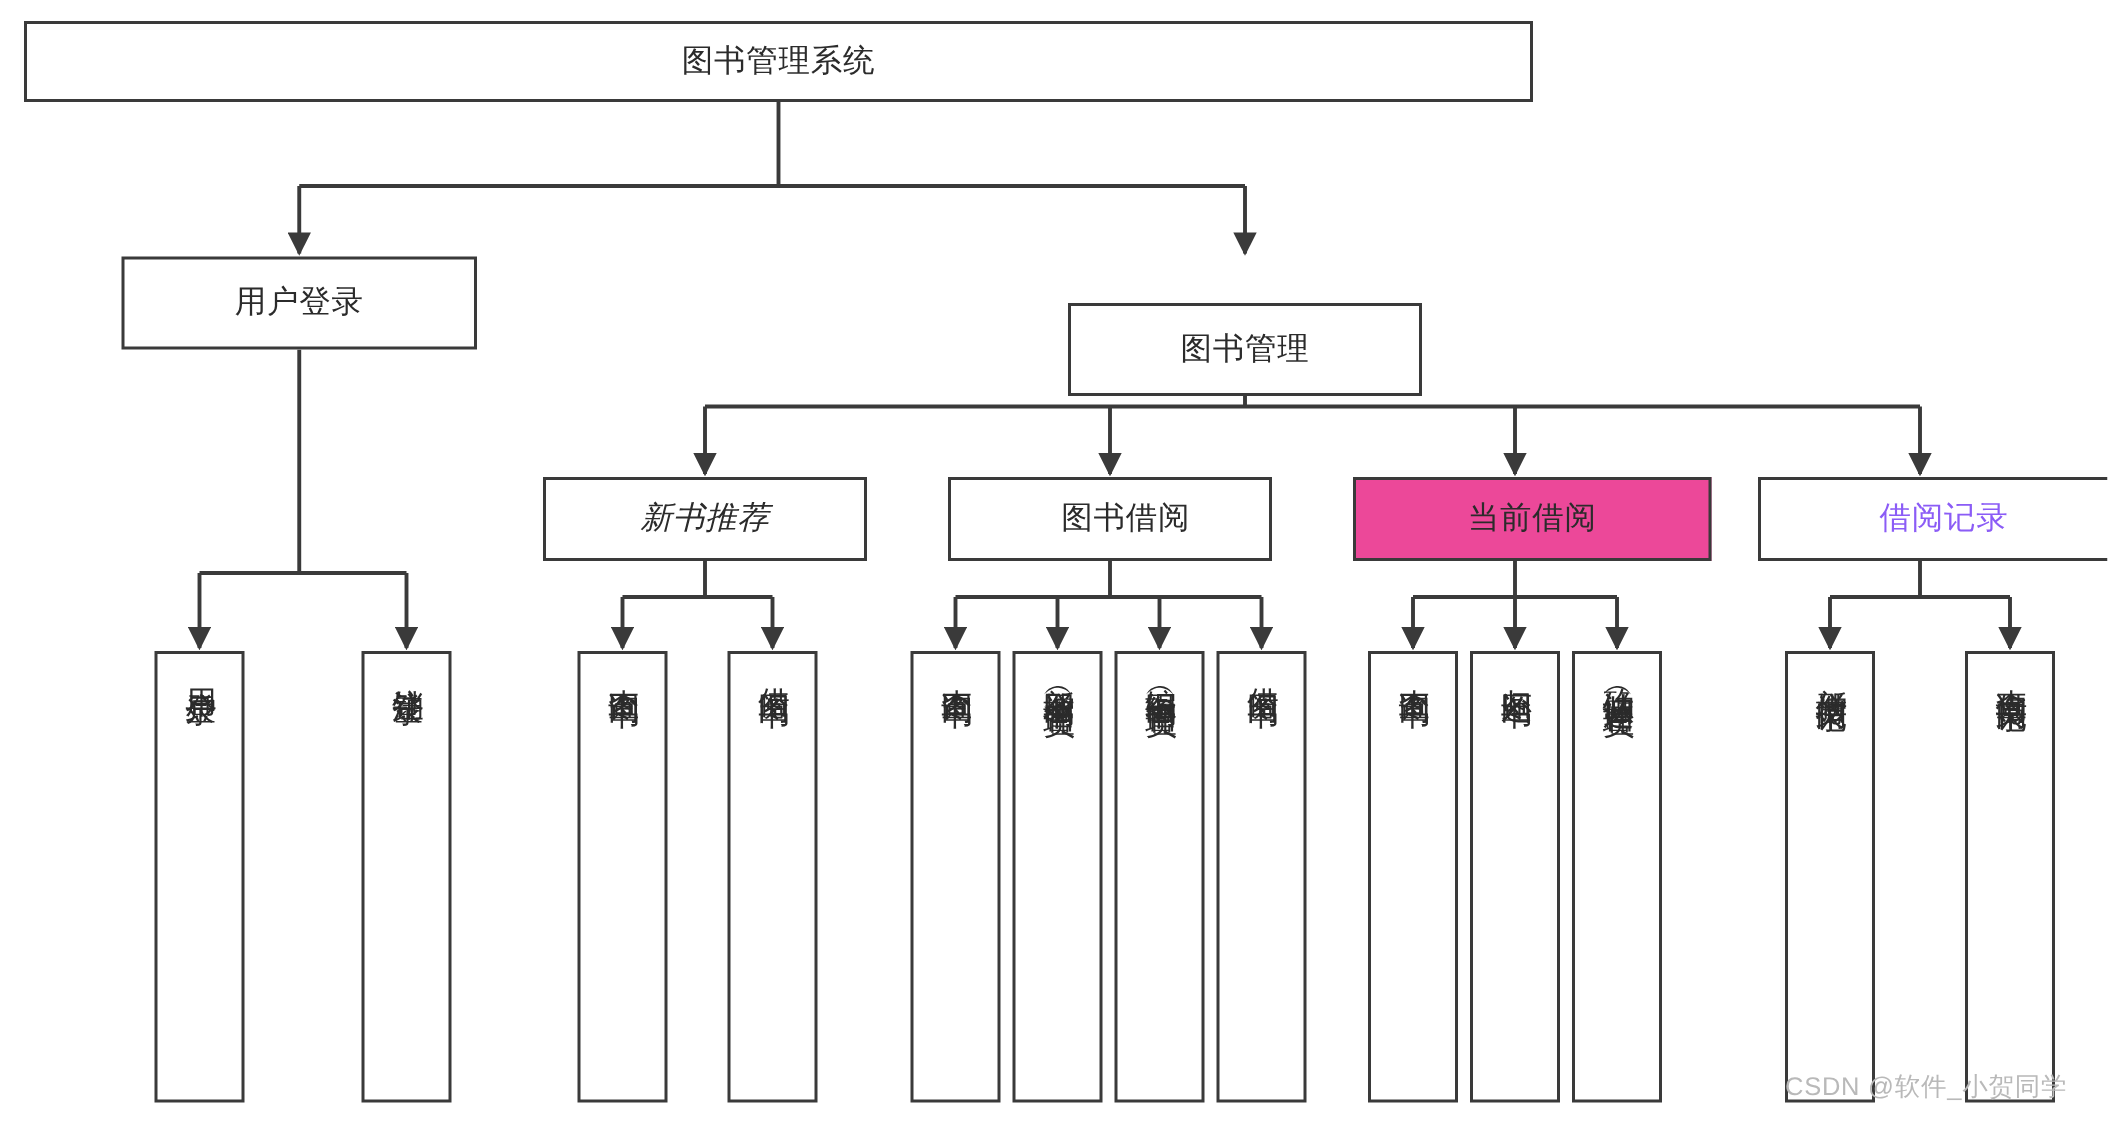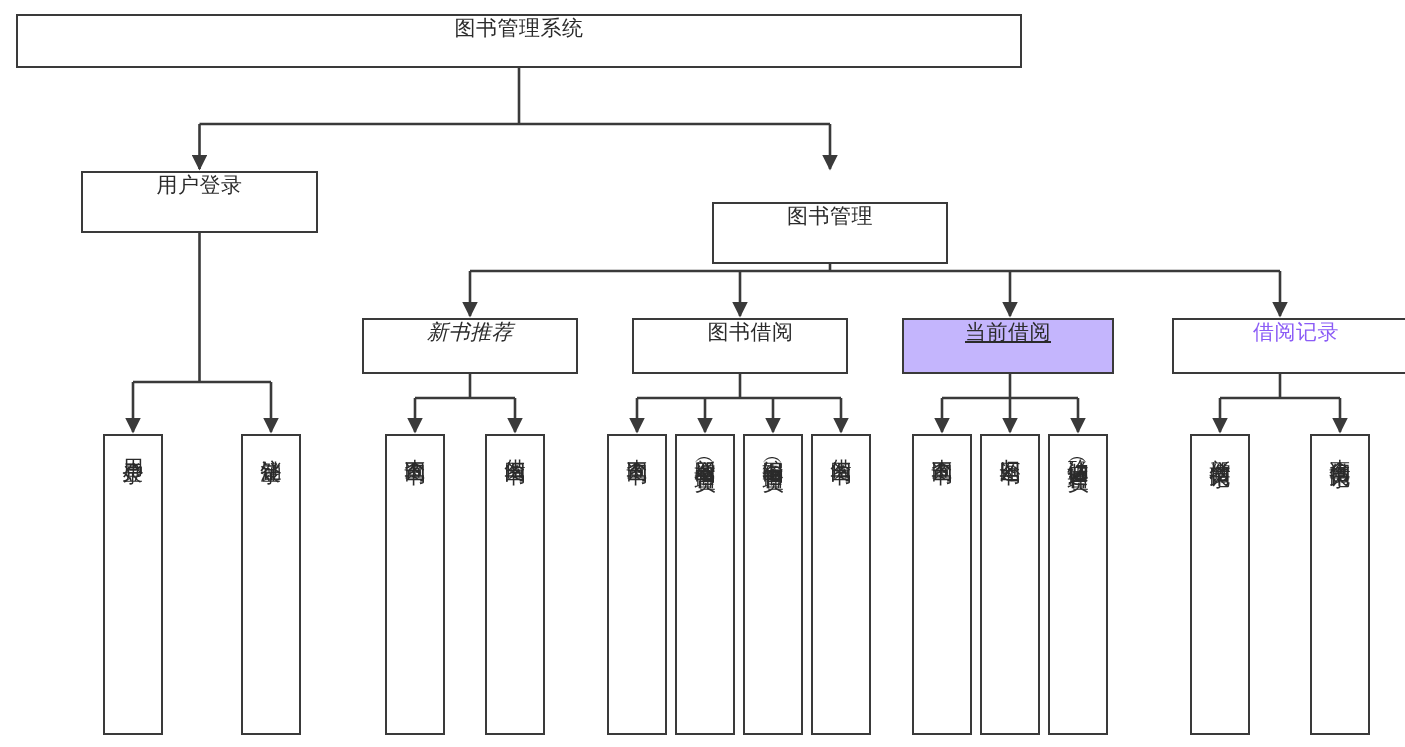--- a/index.html
+++ b/index.html
@@ -24,20 +24,21 @@
     width: 1405px;
     height: 747px;
     pointer-events: none;
   }
   .node {
     position: absolute;
     box-sizing: border-box;
     background: #ffffff;
     border: 2px solid #3a3a3a;
     display: flex;
+    align-items: center;
     justify-content: center;
     color: #2b2b2b;
   }
   .node.horiz .label {
     font-size: 21px;
     line-height: 1.1;
     letter-spacing: 0.5px;
     white-space: nowrap;
   }
   .node.vert {
@@ -114,21 +115,21 @@
       </div>
       <div class="node horiz" id="node-bookmgmt" style="left: 712px; top: 171px; width: 236px; height: 62px; border-color: rgb(58, 58, 58); background: rgb(255, 255, 255); color: rgb(43, 43, 43); margin-top: 31px;">
         <span class="label">图书管理</span>
       </div>
       <div class="node horiz" id="node-newbook" style="left: 362px; top: 318px; width: 216px; height: 56px; border-color: rgb(58, 58, 58); background: rgb(255, 255, 255); color: rgb(43, 43, 43); font-style: italic;">
         <span class="label">新书推荐</span>
       </div>
       <div class="node horiz" id="node-borrow" style="left: 632px; top: 318px; width: 216px; height: 56px; border-color: rgb(58, 58, 58); background: rgb(255, 255, 255); color: rgb(43, 43, 43); padding-left: 21px;">
         <span class="label">图书借阅</span>
       </div>
-      <div class="node horiz" id="node-current" style="left: 902px; top: 318px; width: 212px; height: 56px; border-color: rgb(58, 58, 58); background: #c4b5fd; color: rgb(43, 43, 43); text-decoration: underline;">
+      <div class="node horiz" id="node-current" style="left: 902px; top: 318px; width: 239px; height: 56px; border-color: rgb(58, 58, 58); background: #ec4899; color: rgb(43, 43, 43);">
         <span class="label">当前借阅</span>
       </div>
       <div class="node horiz" id="node-records" style="left: 1172px; top: 318px; width: 248px; height: 56px; border-color: rgb(58, 58, 58); background: rgb(255, 255, 255); color: #8b5cf6;">
         <span class="label">借阅记录</span>
       </div>
       <div class="node vert" id="node-leaf-user-login" style="left: 103px; top: 434px; width: 60px; height: 301px; border-color: rgb(58, 58, 58); background: rgb(255, 255, 255); color: rgb(43, 43, 43);">
         <span class="label">用户登录</span>
       </div>
       <div class="node vert" id="node-leaf-user-logout" style="left: 241px; top: 434px; width: 60px; height: 301px; border-color: rgb(58, 58, 58); background: rgb(255, 255, 255); color: rgb(43, 43, 43);">
         <span class="label">注销登录</span>
@@ -160,13 +161,14 @@
       <div class="node vert" id="node-leaf-confirm-return" style="left: 1048px; top: 434px; width: 60px; height: 301px; border-color: rgb(58, 58, 58); background: rgb(255, 255, 255); color: rgb(43, 43, 43);">
         <span class="label">确认归还（管理员）</span>
       </div>
       <div class="node vert" id="node-leaf-add-record" style="left: 1190px; top: 434px; width: 60px; height: 301px; border-color: rgb(58, 58, 58); background: rgb(255, 255, 255); color: rgb(43, 43, 43);">
         <span class="label">新增借阅记录</span>
       </div>
       <div class="node vert" id="node-leaf-query-record" style="left: 1310px; top: 434px; width: 60px; height: 301px; border-color: rgb(58, 58, 58); background: rgb(255, 255, 255); color: rgb(43, 43, 43);">
         <span class="label">查询借阅记录</span>
       </div>
     </div>
+  <div class="watermark" style="left:1190px; top:713px;">CSDN @软件_小贺同学</div>
 </div>
 
 </body></html>

